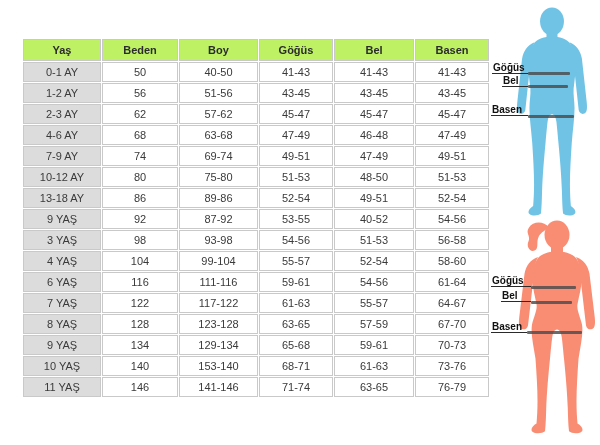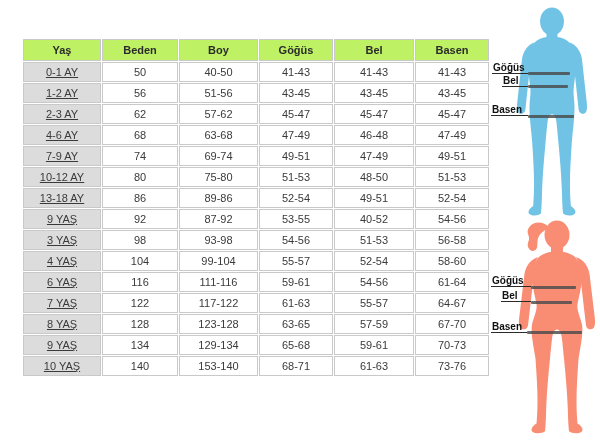--- a/index.html
+++ b/index.html
@@ -23,21 +23,21 @@
   table.size-table th, table.size-table td {
     border:1px solid #c9c9c9;
     font-size:11px; line-height:18px; height:19px;
     text-align:center; vertical-align:middle;
     color:#3a3a3a; white-space:nowrap; overflow:hidden;
   }
   table.size-table thead th {
     background:#bef264; font-weight:bold; color:#2b2b2b; height:21px; line-height:20px;
   }
   table.size-table tbody th {
-    background:#dcdcdc; font-weight:normal;text-decoration:underline;
+    background:#dcdcdc; font-weight:normal;
   }
   table.size-table tbody td { background:#ffffff; }
 
   
   .figure { position:absolute; }
   .figure svg { display:block; width:100%; height:100%; }
   #boy-figure  { left:506px; top:7px;   width:92px;  height:217px; }
   #girl-figure { left:507px; top:220px; width:100px; height:222px; }
 
   
@@ -202,20 +202,28 @@
             <td>70-73</td>
           </tr>
           <tr>
             <th>10 YAŞ</th>
             <td>140</td>
             <td>153-140</td>
             <td>68-71</td>
             <td>61-63</td>
             <td>73-76</td>
           </tr>
+          <tr>
+            <th>11 YAŞ</th>
+            <td>146</td>
+            <td>141-146</td>
+            <td>71-74</td>
+            <td>63-65</td>
+            <td>76-79</td>
+          </tr>
         </tbody>
     </table>
   </div>
 
   <div class="figure" id="boy-figure">
     <svg viewBox="0 0 100 240" preserveAspectRatio="none">
       <g fill="#71C3E5">
         <ellipse cx="50" cy="16" rx="13" ry="15.5"></ellipse>
         <rect x="44" y="22" width="12" height="14"></rect>
         <path d="M31,39 C23,42 19,49 17.5,57 L12.5,103 C11.8,109 11.5,114 13.2,116.5 C15.8,119.5 20,118.5 21,114 L26.5,62 C27,54 28,45 31,39 Z"></path>

